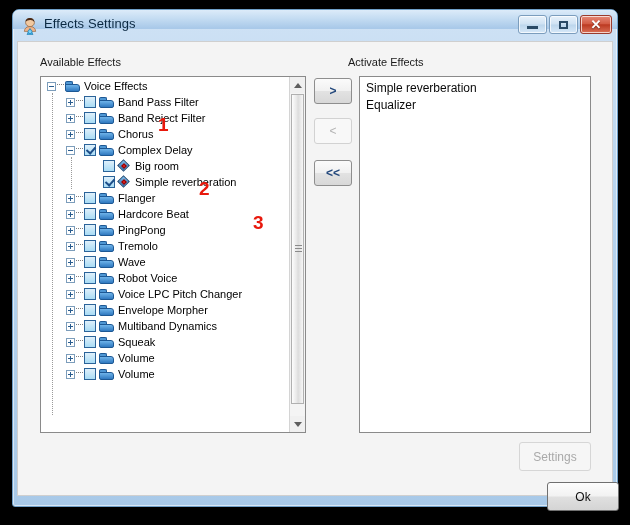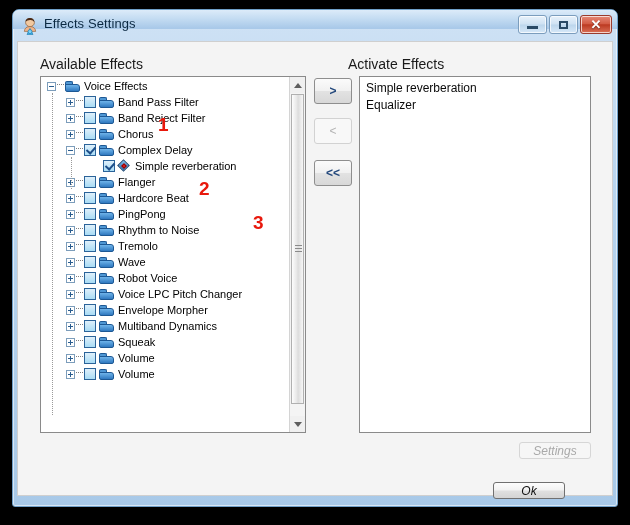--- a/index.html
+++ b/index.html
@@ -72,21 +72,21 @@
     position: absolute;
     left: 4px; top: 31px;
     width: 596px; height: 455px;
     background: #f4f4f4;
     border: 1px solid #cfcfcf;
     box-sizing: border-box;
   }
 
   .panel-label {
     position: absolute;
-    font-size: 14px; color: #1a1a1a;
+    font-size: 11px; color: #1a1a1a;
     white-space: nowrap;
   }
   #label-available { left: 22px; top: 14px; }
   #label-activate  { left: 330px; top: 14px; }
 
   
   #tree-box {
     position: absolute;
     left: 22px; top: 34px;
     width: 266px; height: 357px;
@@ -293,34 +293,34 @@
   .l-row {
     height: 17px; line-height: 17px;
     font-size: 12px; color: #0a0a0a;
     padding-left: 6px;
     white-space: nowrap;
   }
 
   
   .dlg-btn {
     position: absolute;
-    width: 72px; height: 17px;
+    width: 72px; height: 29px;
     border-radius: 3px;
     box-sizing: border-box;
     font-size: 12px;
-    display: flex; align-items: center; justify-content: center; font-style: italic;
+    display: flex; align-items: center; justify-content: center;
   }
   #btn-settings {
     left: 501px; top: 400px;
     border: 1px solid #d6d6d6;
     background: #f6f6f6;
     color: #a9a9a9;
   }
   #btn-ok {
-    left: 475px; top: 440px;
+    left: 529px; top: 440px;
     border: 1px solid #707070;
     background: linear-gradient(to bottom, #fdfdfd 0%, #f2f2f2 48%, #e0e0e0 52%, #d4d4d4 100%);
     color: #101010;
   }
 
   
   .anno {
     position: absolute;
     color: #e8180c;
     font-weight: bold;
@@ -362,25 +362,25 @@
     <div class="panel-label" id="label-available">Available Effects</div>
     <div class="panel-label" id="label-activate">Activate Effects</div>
 
     <div id="tree-box">
       <div id="tree-inner">
           <div class="t-row"><span class="indent" style="width: 6px;"></span><span class="expander"></span><span class="dots"></span><span class="folder"><span class="ftab"></span><span class="fbody"></span></span><span class="t-label">Voice Effects</span></div>
           <div class="t-row"><span class="indent" style="width: 25px;"></span><span class="expander plus"></span><span class="dots"></span><span class="cbox"></span><span class="folder"><span class="ftab"></span><span class="fbody"></span></span><span class="t-label">Band Pass Filter</span></div>
           <div class="t-row"><span class="indent" style="width: 25px;"></span><span class="expander plus"></span><span class="dots"></span><span class="cbox"></span><span class="folder"><span class="ftab"></span><span class="fbody"></span></span><span class="t-label">Band Reject Filter</span></div>
           <div class="t-row"><span class="indent" style="width: 25px;"></span><span class="expander plus"></span><span class="dots"></span><span class="cbox"></span><span class="folder"><span class="ftab"></span><span class="fbody"></span></span><span class="t-label">Chorus</span></div>
           <div class="t-row"><span class="indent" style="width: 25px;"></span><span class="expander"></span><span class="dots"></span><span class="cbox checked"></span><span class="folder"><span class="ftab"></span><span class="fbody"></span></span><span class="t-label">Complex Delay</span></div>
+          <div class="t-row"><span class="indent" style="width: 44px;"></span><span class="indent" style="width: 18px;"></span><span class="cbox"></span><span class="diamond"><span class="dout"></span><span class="din"></span></span><span class="t-label">Big room</span></div>
           <div class="t-row"><span class="indent" style="width: 44px;"></span><span class="indent" style="width: 18px;"></span><span class="cbox checked"></span><span class="diamond"><span class="dout"></span><span class="din"></span></span><span class="t-label">Simple reverberation</span></div>
           <div class="t-row"><span class="indent" style="width: 25px;"></span><span class="expander plus"></span><span class="dots"></span><span class="cbox"></span><span class="folder"><span class="ftab"></span><span class="fbody"></span></span><span class="t-label">Flanger</span></div>
           <div class="t-row"><span class="indent" style="width: 25px;"></span><span class="expander plus"></span><span class="dots"></span><span class="cbox"></span><span class="folder"><span class="ftab"></span><span class="fbody"></span></span><span class="t-label">Hardcore Beat</span></div>
           <div class="t-row"><span class="indent" style="width: 25px;"></span><span class="expander plus"></span><span class="dots"></span><span class="cbox"></span><span class="folder"><span class="ftab"></span><span class="fbody"></span></span><span class="t-label">PingPong</span></div>
-          <div class="t-row"><span class="indent" style="width: 25px;"></span><span class="expander plus"></span><span class="dots"></span><span class="cbox"></span><span class="folder"><span class="ftab"></span><span class="fbody"></span></span><span class="t-label">Rhythm to Noise</span></div>
           <div class="t-row"><span class="indent" style="width: 25px;"></span><span class="expander plus"></span><span class="dots"></span><span class="cbox"></span><span class="folder"><span class="ftab"></span><span class="fbody"></span></span><span class="t-label">Tremolo</span></div>
           <div class="t-row"><span class="indent" style="width: 25px;"></span><span class="expander plus"></span><span class="dots"></span><span class="cbox"></span><span class="folder"><span class="ftab"></span><span class="fbody"></span></span><span class="t-label">Wave</span></div>
           <div class="t-row"><span class="indent" style="width: 25px;"></span><span class="expander plus"></span><span class="dots"></span><span class="cbox"></span><span class="folder"><span class="ftab"></span><span class="fbody"></span></span><span class="t-label">Robot Voice</span></div>
           <div class="t-row"><span class="indent" style="width: 25px;"></span><span class="expander plus"></span><span class="dots"></span><span class="cbox"></span><span class="folder"><span class="ftab"></span><span class="fbody"></span></span><span class="t-label">Voice LPC Pitch Changer</span></div>
           <div class="t-row"><span class="indent" style="width: 25px;"></span><span class="expander plus"></span><span class="dots"></span><span class="cbox"></span><span class="folder"><span class="ftab"></span><span class="fbody"></span></span><span class="t-label">Envelope Morpher</span></div>
           <div class="t-row"><span class="indent" style="width: 25px;"></span><span class="expander plus"></span><span class="dots"></span><span class="cbox"></span><span class="folder"><span class="ftab"></span><span class="fbody"></span></span><span class="t-label">Multiband Dynamics</span></div>
           <div class="t-row"><span class="indent" style="width: 25px;"></span><span class="expander plus"></span><span class="dots"></span><span class="cbox"></span><span class="folder"><span class="ftab"></span><span class="fbody"></span></span><span class="t-label">Squeak</span></div>
           <div class="t-row"><span class="indent" style="width: 25px;"></span><span class="expander plus"></span><span class="dots"></span><span class="cbox"></span><span class="folder"><span class="ftab"></span><span class="fbody"></span></span><span class="t-label">Volume</span></div>
           <div class="t-row"><span class="indent" style="width: 25px;"></span><span class="expander plus"></span><span class="dots"></span><span class="cbox"></span><span class="folder"><span class="ftab"></span><span class="fbody"></span></span><span class="t-label">Volume</span></div>
           <div class="guide" style="left: 11px; top: 16px; height: 322px;"></div>

